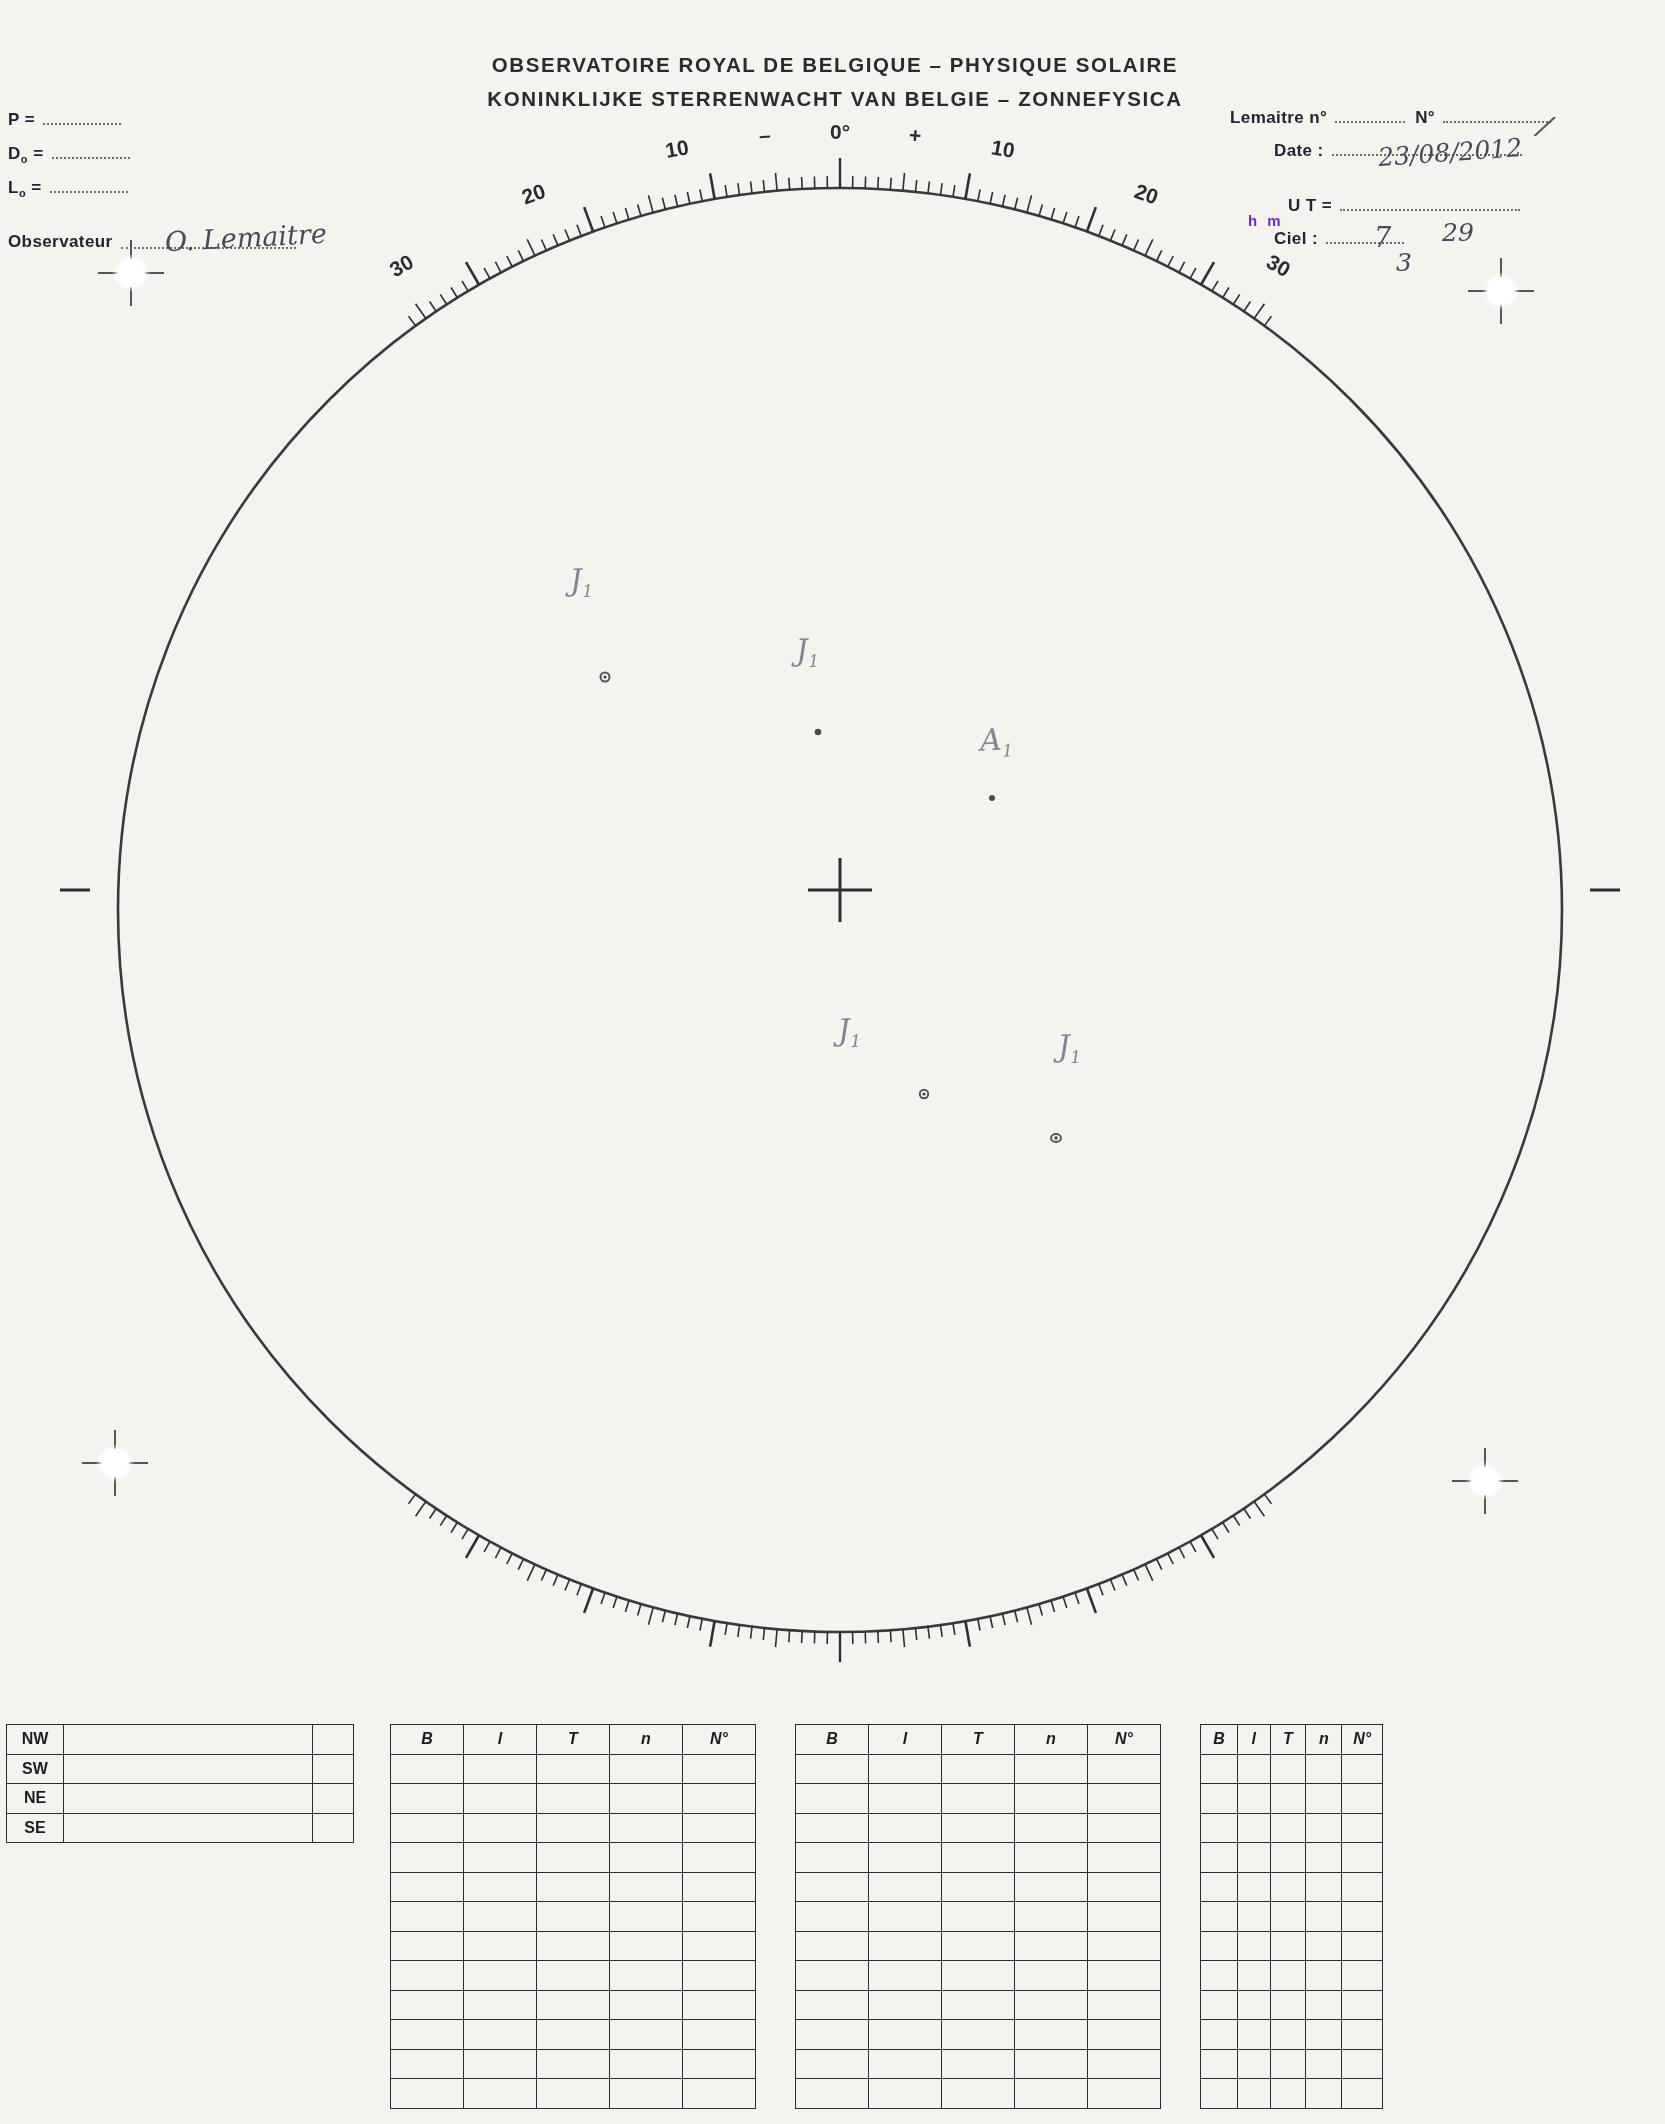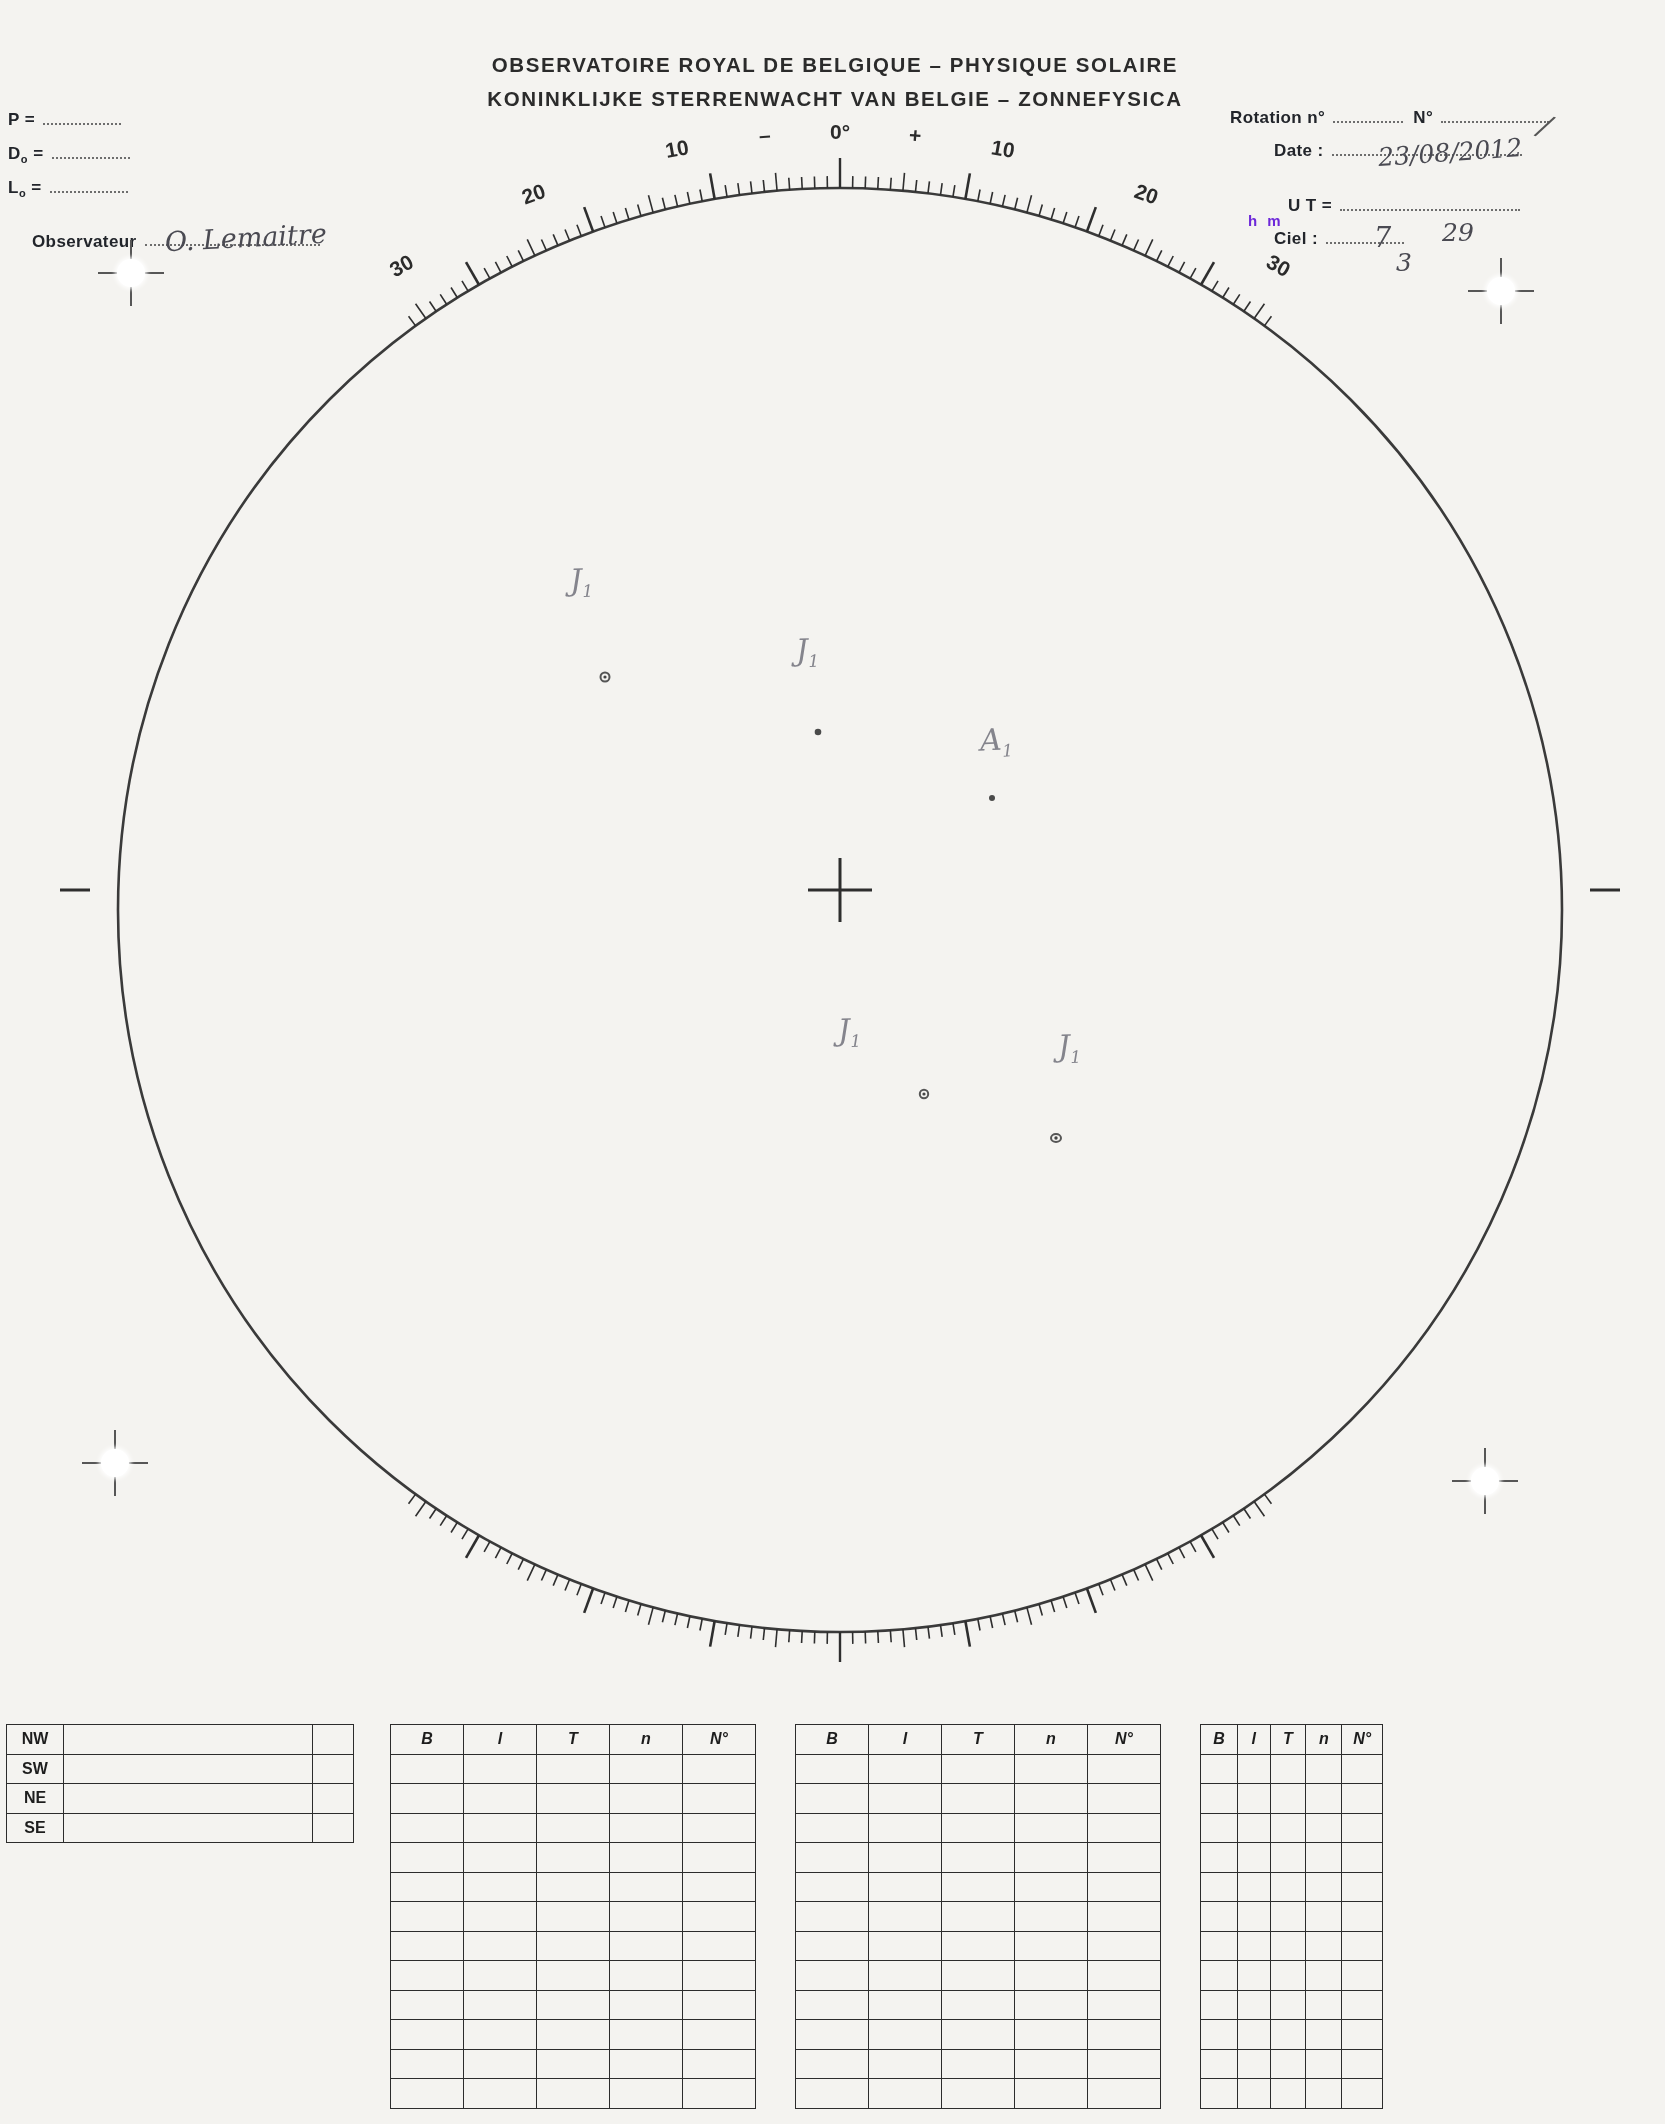--- a/index.html
+++ b/index.html
@@ -69,22 +69,21 @@
   .dots-obs { width: 175px; }
   .observer-row {
     position: absolute;
     left: 8px;
     top: 232px;
     font-size: 17px;
     font-weight: bold;
     letter-spacing: .4px;
     color: #22252b;
     display: flex;
-    align-items: flex-start;
-    margin-left: 24px;
+    align-items: center;
   }
   .handwrite {
     font-family: "DejaVu Serif", serif;
     font-style: italic;
     color: #4a4a52;
     font-weight: normal;
   }
   .obs-name {
     position: absolute;
     left: 165px;
@@ -271,21 +270,21 @@
   </div>
 
   <div class="observer-row">
     <span>Observateur</span>
     <span class="dotted dots-obs"></span>
   </div>
   <div class="handwrite obs-name">O. Lemaitre</div>
 
   <div class="right-params">
     <div class="rp-row">
-      <span>Rotation n°</span>
+      <span>Lemaitre n°</span>
       <span class="dotted" style="width:70px"></span>
       <span style="margin-left:10px">N°</span>
       <span class="dotted" style="width:108px"></span>
     </div>
     <div class="rp-row" style="padding-left:44px">
       <span>Date :</span>
       <span class="dotted" style="width:190px"></span>
     </div>
     <div class="rp-row" style="padding-left:58px;margin-top:22px">
       <span>U T =</span>

